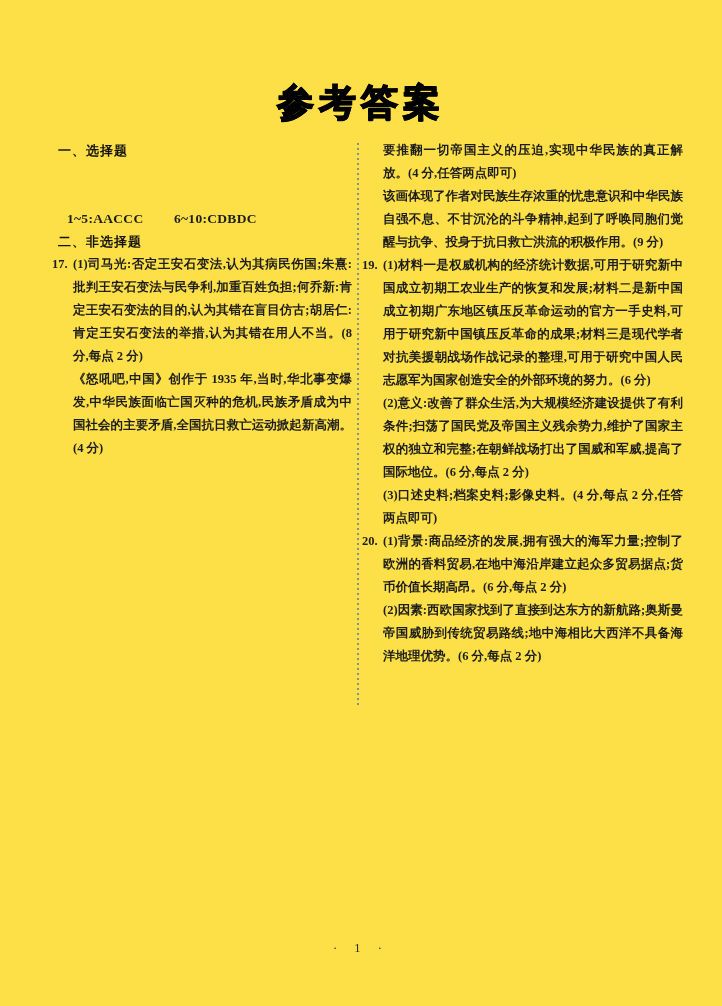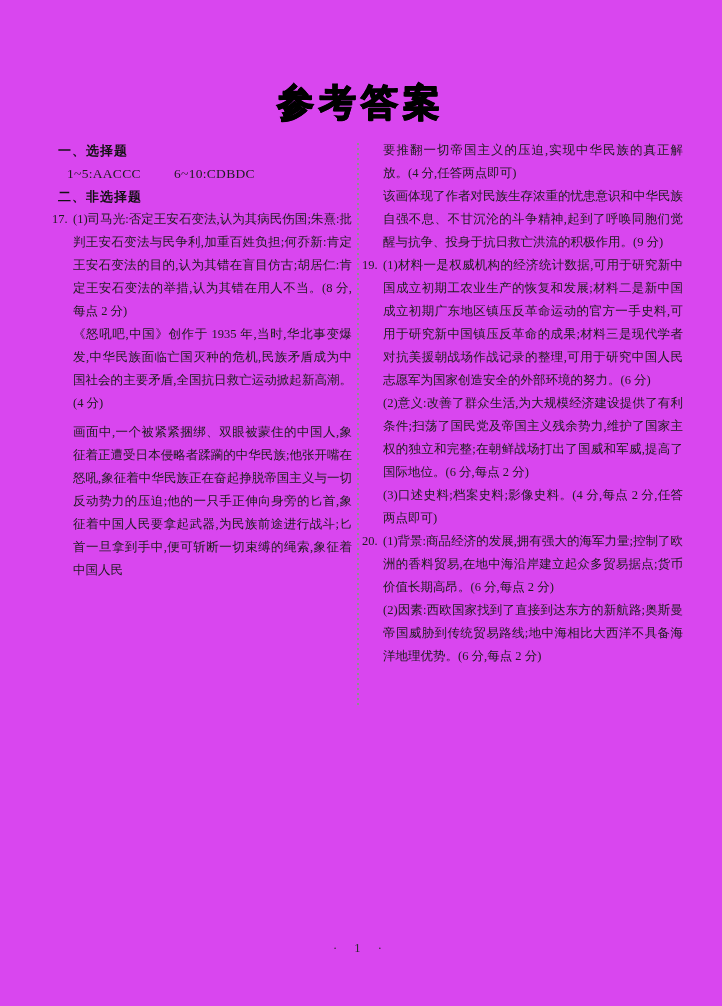--- a/index.html
+++ b/index.html
@@ -4,21 +4,21 @@
 <style>
   html, body { margin: 0; padding: 0; }
   body {
     width: 722px; height: 1006px;
     background: #ffffff;
     font-family: "Liberation Serif", "DejaVu Serif", serif;
     color: #1d1d1d;
     position: relative;
     overflow: hidden;
   }
-  .page { position: absolute; inset: 0; background: #d946ef; }
+  .page { position: absolute; inset: 0; background: #fde047; }
 
   .title {
     position: absolute;
     top: 82px; left: 0; right: 0;
     margin: 0;
     text-align: center;
     font-family: "DejaVu Sans", "Liberation Sans", sans-serif;
     font-size: 37px;
     line-height: 42px;
     font-weight: 900;
@@ -38,33 +38,33 @@
   .col-left  { left: 52px;  width: 300px; }
   .col-right { left: 362px; width: 321px; }
 
   .divider {
     position: absolute;
     left: 357px; top: 143px;
     width: 2px; height: 562px;
     background-image: repeating-linear-gradient(to bottom, #8d8d8d 0 2px, transparent 2px 5px);
   }
 
-  .block { margin: 0; }
+  .block { margin: 0; font-weight: bold; }
 
   .heading {
     font-family: "Liberation Sans", "DejaVu Sans", sans-serif;
     font-weight: bold;
     font-size: 13px;
     padding-left: 6px;
     letter-spacing: 1px;
     color: #111;
   }
 
   .choices { padding-left: 15px; font-size: 13.5px; letter-spacing: 0.3px; }
-  .choice-cell:first-child { display: inline-block; width: 107px; }
+  .choice-cell:first-child { display: inline-block; width: 107px; margin-top: 45px; }
 
   .numbered { position: relative; padding-left: 21px; }
   .qnum { position: absolute; left: 0; top: 0; }
 
   .para { padding-left: 21px; }
   .para.gap { margin-top: 6px; }
 
   .footer {
     position: absolute;
     top: 941px; left: 0; right: 0;
@@ -79,21 +79,20 @@
 
 <div class="page">
   <h1 class="title">参考答案</h1>
 
   <div class="col col-left" id="col-left">
       <div class="block heading">一、选择题</div>
       <div class="block choices"><span class="choice-cell">1~5:AACCC</span><span class="choice-cell">6~10:CDBDC</span></div>
       <div class="block heading">二、非选择题</div>
       <div class="block numbered"><span class="qnum">17.</span><span class="ptext">(1)司马光:否定王安石变法,认为其病民伤国;朱熹:批判王安石变法与民争利,加重百姓负担;何乔新:肯定王安石变法的目的,认为其错在盲目仿古;胡居仁:肯定王安石变法的举措,认为其错在用人不当。(8 分,每点 2 分)</span></div>
       <div class="block para">《怒吼吧,中国》创作于 1935 年,当时,华北事变爆发,中华民族面临亡国灭种的危机,民族矛盾成为中国社会的主要矛盾,全国抗日救亡运动掀起新高潮。(4 分)</div>
-      <div class="block para gap">画面中,一个被紧紧捆绑、双眼被蒙住的中国人,象征着正遭受日本侵略者蹂躏的中华民族;他张开嘴在怒吼,象征着中华民族正在奋起挣脱帝国主义与一切反动势力的压迫;他的一只手正伸向身旁的匕首,象征着中国人民要拿起武器,为民族前途进行战斗;匕首一旦拿到手中,便可斩断一切束缚的绳索,象征着中国人民</div>
     </div>
   <div class="divider"></div>
   <div class="col col-right" id="col-right">
       <div class="block para">要推翻一切帝国主义的压迫,实现中华民族的真正解放。(4 分,任答两点即可)</div>
       <div class="block para">该画体现了作者对民族生存浓重的忧患意识和中华民族自强不息、不甘沉沦的斗争精神,起到了呼唤同胞们觉醒与抗争、投身于抗日救亡洪流的积极作用。(9 分)</div>
       <div class="block numbered"><span class="qnum">19.</span><span class="ptext">(1)材料一是权威机构的经济统计数据,可用于研究新中国成立初期工农业生产的恢复和发展;材料二是新中国成立初期广东地区镇压反革命运动的官方一手史料,可用于研究新中国镇压反革命的成果;材料三是现代学者对抗美援朝战场作战记录的整理,可用于研究中国人民志愿军为国家创造安全的外部环境的努力。(6 分)</span></div>
       <div class="block para">(2)意义:改善了群众生活,为大规模经济建设提供了有利条件;扫荡了国民党及帝国主义残余势力,维护了国家主权的独立和完整;在朝鲜战场打出了国威和军威,提高了国际地位。(6 分,每点 2 分)</div>
       <div class="block para">(3)口述史料;档案史料;影像史料。(4 分,每点 2 分,任答两点即可)</div>
       <div class="block numbered"><span class="qnum">20.</span><span class="ptext">(1)背景:商品经济的发展,拥有强大的海军力量;控制了欧洲的香料贸易,在地中海沿岸建立起众多贸易据点;货币价值长期高昂。(6 分,每点 2 分)</span></div>
       <div class="block para">(2)因素:西欧国家找到了直接到达东方的新航路;奥斯曼帝国威胁到传统贸易路线;地中海相比大西洋不具备海洋地理优势。(6 分,每点 2 分)</div>

